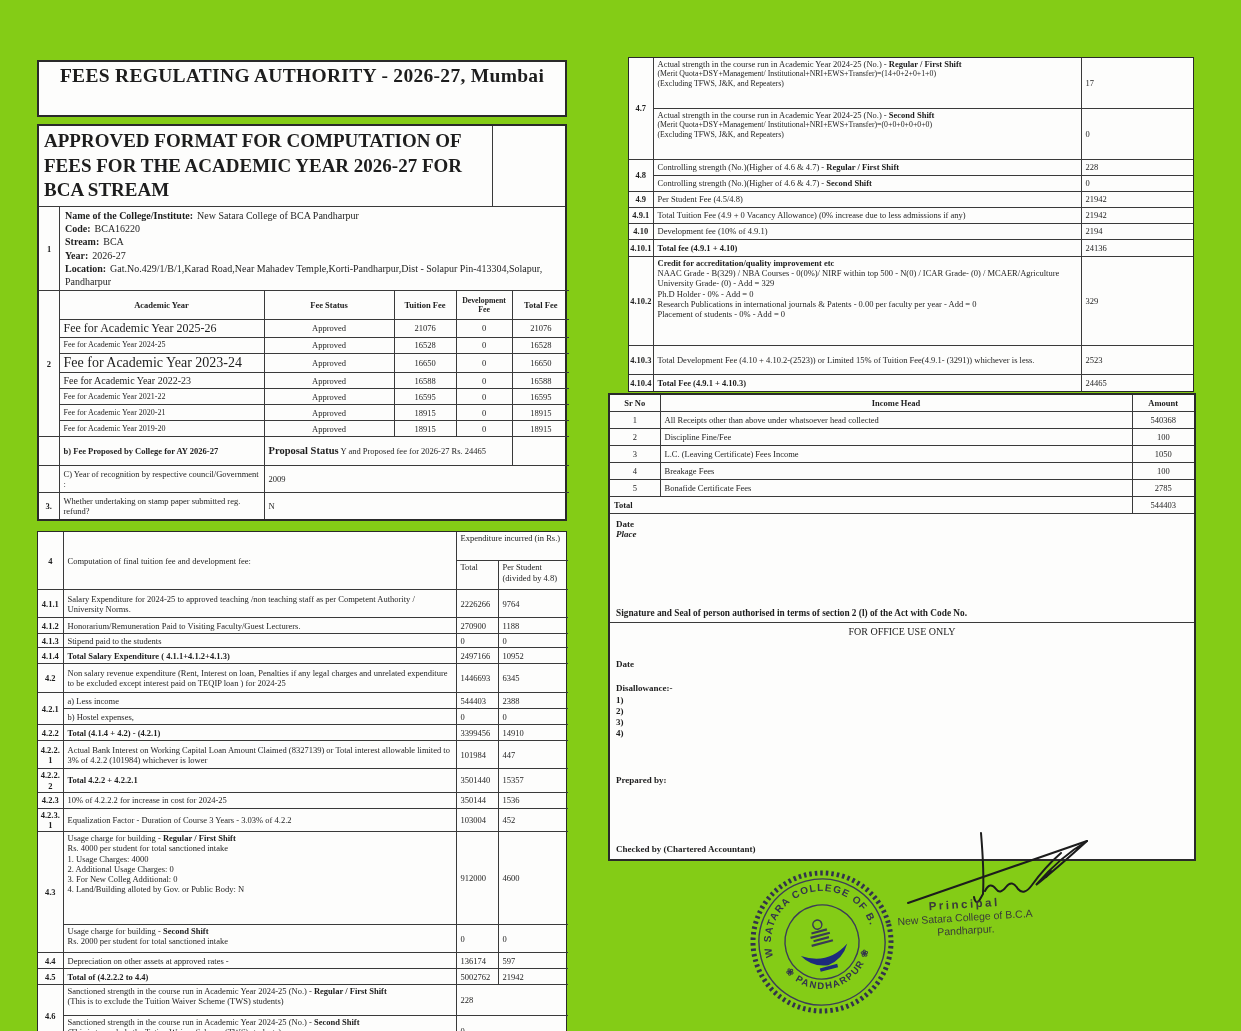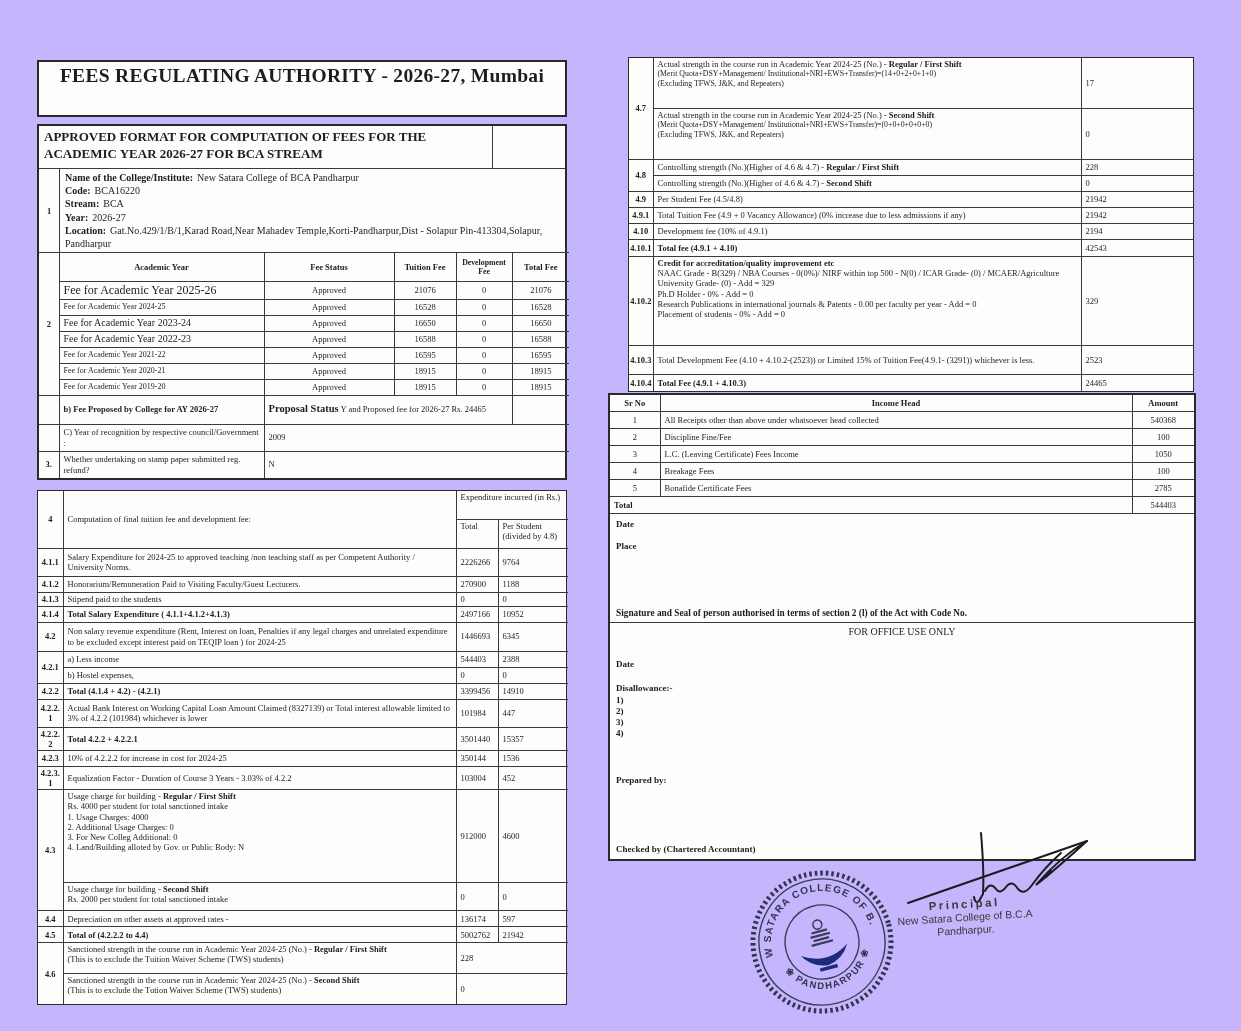--- a/index.html
+++ b/index.html
@@ -1,16 +1,16 @@
 <!DOCTYPE html>
 <html><head>
 <meta charset="utf-8">
 <style>
   html,body{margin:0;padding:0;background:#ffffff;}
-  .page{position:relative;width:1241px;height:1031px;background:#c4b5fd;overflow:hidden;
+  .page{position:relative;width:1241px;height:1031px;background:#84cc16;overflow:hidden;
         font-family:"Liberation Serif",serif;color:#1d1d1d;}
   .abs{position:absolute;}
   .b{font-weight:bold;}
   .ctr{text-align:center;}
   
   .box{border:2px solid #2a2a2a;background:#fdfdfc;}
   .box1{border:1.5px solid #2a2a2a;background:#fdfdfc;}
   .box>*+*, .box1>*+*{border-top:1px solid #3a3a3a;}
   
   table{border-collapse:collapse;border-style:hidden;width:100%;table-layout:fixed;}
@@ -22,21 +22,21 @@
   .tiny{font-size:7.8px;}
   tr.h11 td{height:11px;} tr.h13 td{height:13px;} tr.h14 td{height:14px;}
   tr.h24 td{height:24px;} tr.h25 td{height:25px;} tr.h26 td{height:26px;}
   tr.h28 td{height:28px;} tr.h48 td{height:48px;} tr.h86 td{height:86px;} tr.h90 td{height:90px;}
   
   .auth-box{padding:3px 6px 4px;text-align:center;}
   .auth-title{font-size:19.5px;font-weight:bold;letter-spacing:.3px;}
   .auth-addr{font-size:8.2px;margin-top:1px;}
   .hdr-row{display:flex;min-height:42px;}
   .hdr-title{width:443px;border-right:1px solid #3a3a3a;padding:3px 5px;
-             font-size:13px;font-weight:bold;line-height:1.3;}
+             font-size:19px;font-weight:bold;line-height:1.3;}
   .hdr-empty{flex:1;}
   .inst-row{display:flex;}
   .inst-no{width:20px;border-right:1px solid #3a3a3a;display:flex;align-items:center;
            justify-content:center;font-weight:bold;font-size:8.5px;flex:none;}
   .inst-info{flex:1;padding:2px 5px;font-size:10px;line-height:1.32;}
   .inst-info b{margin-right:4px;}
   .ps-bold{font-weight:bold;font-size:10.5px;}
   
   .inc-title{font-size:12.8px;font-weight:bold;padding:2px 6px 3px;}
   .office-sig{position:relative;height:108px;font-size:9px;}
@@ -107,21 +107,21 @@
 
   <tr class="h13">
     <td style="font-size:8px;">Fee for Academic Year 2024-25</td>
     <td class="ctr">Approved</td>
     <td class="ctr">16528</td>
     <td class="ctr">0</td>
     <td class="ctr">16528</td>
   </tr>
 
   <tr class="h13">
-    <td style="font-size:10px;">Fee for Academic Year 2023-24</td>
+    <td style="font-size:14px;">Fee for Academic Year 2023-24</td>
     <td class="ctr">Approved</td>
     <td class="ctr">16650</td>
     <td class="ctr">0</td>
     <td class="ctr">16650</td>
   </tr>
 
   <tr class="h13">
     <td style="font-size:10px;">Fee for Academic Year 2022-23</td>
     <td class="ctr">Approved</td>
     <td class="ctr">16588</td>
@@ -363,21 +363,21 @@
             <td class="num">21942</td>
           </tr>
           <tr class="h13">
             <td class="nocell">4.10</td>
             <td>Development fee (10% of 4.9.1)</td>
             <td class="num">2194</td>
           </tr>
           <tr class="h14">
             <td class="nocell">4.10.1</td>
             <td class="b">Total fee (4.9.1 + 4.10)</td>
-            <td class="num">42543</td>
+            <td class="num">24136</td>
           </tr>
           <tr class="h86">
             <td class="nocell">4.10.2</td>
             <td class="top">
               <div class="b">Credit for accreditation/quality improvement etc</div>
               <div>NAAC Grade - B(329) / NBA Courses - 0(0%)/ NIRF within top 500 - N(0) / ICAR Grade- (0) / MCAER/Agriculture University Grade- (0) - Add = 329</div>
               <div>Ph.D Holder - 0% - Add = 0</div>
               <div>Research Publications in international journals &amp; Patents - 0.00 per faculty per year - Add = 0</div>
               <div>Placement of students - 0% - Add = 0</div>
             </td>
@@ -444,21 +444,21 @@
         <tbody>
           <tr class="h14">
             <td colspan="2" class="b">Total</td>
             <td class="ctr">544403</td>
           </tr>
         </tbody>
       </table>
 
       <div class="office-sig">
         <div class="olabel" style="top:5px;">Date</div>
-        <div class="olabel" style="top:27px;">Place</div>
+        <div class="olabel" style="top:15px;font-style:italic;">Place</div>
         <div class="o-note">Signature and Seal of person authorised in terms of section 2 (l) of the Act with Code No.</div>
       </div>
 
       <div class="office-use">
         <div class="ou-title">FOR OFFICE USE ONLY</div>
         <div class="olabel" style="top:36px;">Date</div>
         <div class="olabel" style="top:60px;">Disallowance:-</div>
         <div class="olabel" style="top:72px;">1)</div>
         <div class="olabel" style="top:83px;">2)</div>
         <div class="olabel" style="top:94px;">3)</div>

